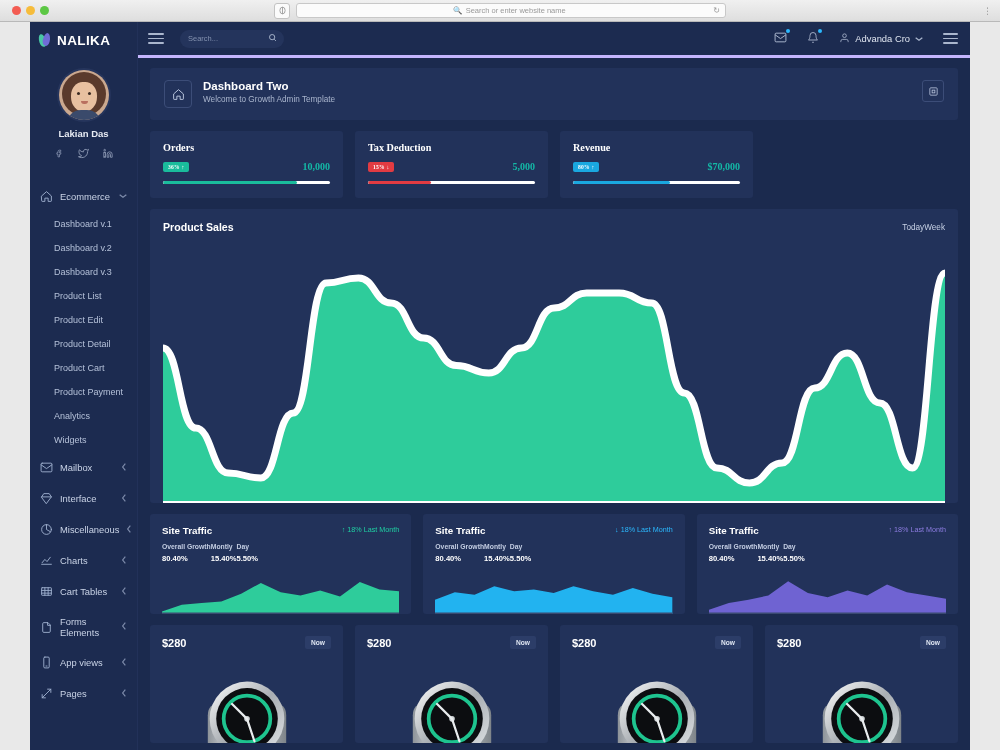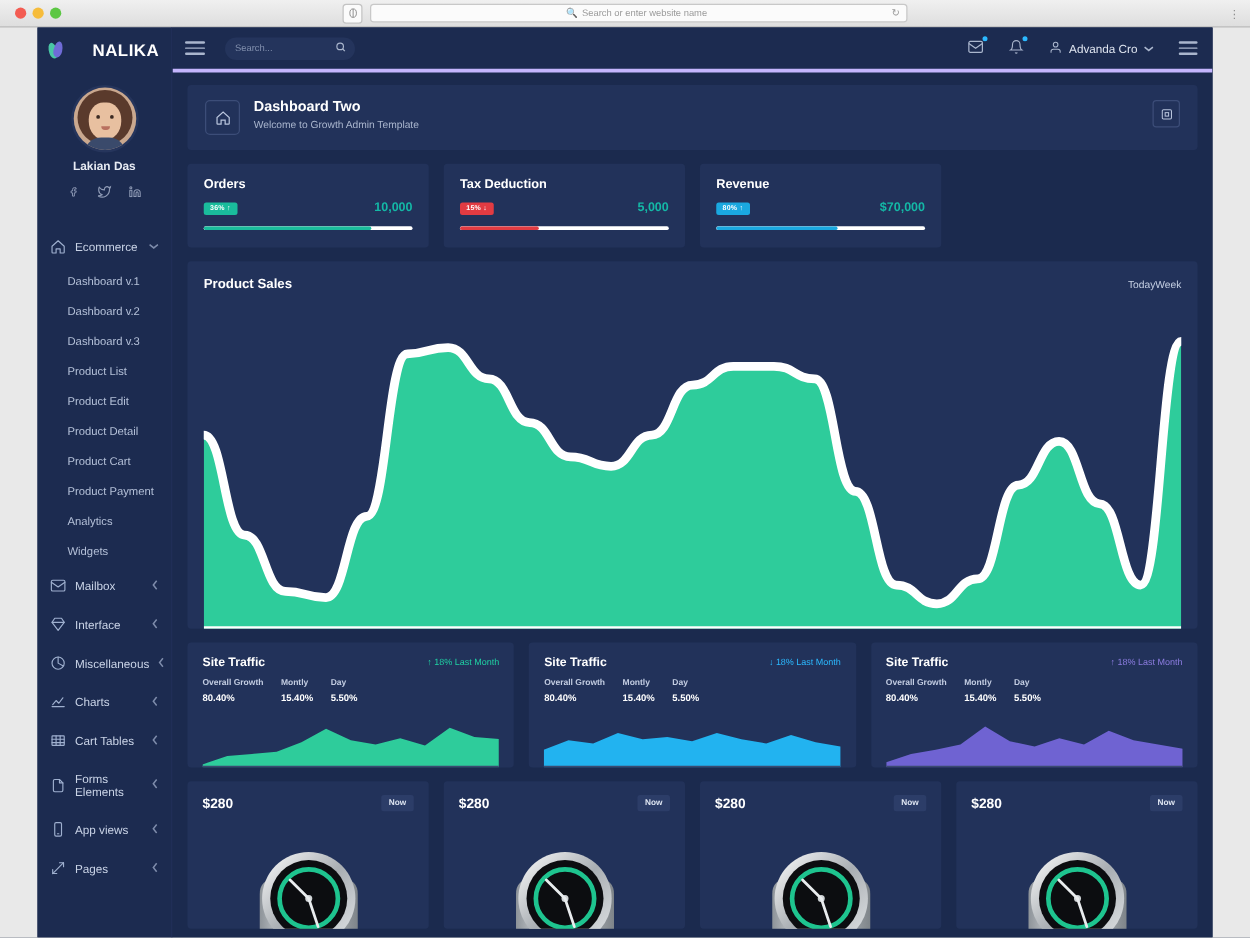--- a/index.html
+++ b/index.html
@@ -29,21 +29,21 @@
   .addr .reload { position:absolute; right:5px; font-size:8px; color:#9a9a9a; }
   .chrome-right { position:absolute; right:8px; font-size:9px; color:#8d8d8d; }
 
   
   .app { position:absolute; top:22px; left:30px; right:30px; bottom:0;
          background:#1b2a4e; display:flex; }
 
   
   .sidebar { width:108px; background:#1c2b50; flex:0 0 108px; overflow:hidden;
              border-right:1px solid #223159; }
-  .brand { height:36px; display:flex; align-items:center; gap:22px; padding-left:9px; }
+  .brand { height:36px; display:flex; align-items:center; gap:5px; padding-left:9px; }
   .brand-logo { width:13px; height:14px; position:relative; }
   .brand-logo i { position:absolute; width:7px; height:13px; border-radius:50% 50% 50% 50%/60% 60% 40% 40%;}
   .bl-a { left:0; top:1px; background:#49c6a4; transform:rotate(-18deg); }
   .bl-b { left:4px; top:0px; background:#6f6bd6; transform:rotate(12deg); }
   .brand-name { color:#fff; font-size:13.5px; font-weight:bold; letter-spacing:.4px; }
 
   .profile { padding:12px 0 8px; text-align:center; }
   .avatar { width:50px; height:50px; border-radius:50%; margin:0 auto;
             background:#caa88f; position:relative; overflow:hidden;
             box-shadow:0 0 0 2px #26355c; }
@@ -95,21 +95,21 @@
   .dh-icon { width:28px; height:28px; border:1px solid #3c4d78; border-radius:4px;
              display:flex; align-items:center; justify-content:center; color:#b9c5dd; font-size:12px;
              margin-right:11px; }
   .dh-title { color:#fff; font-size:11.5px; font-weight:bold; }
   .dh-sub { color:#a9b5cd; font-size:8.2px; margin-top:3px; }
   .dh-action { margin-left:auto; width:22px; height:22px; border:1px solid #3c4d78;
                border-radius:3px; display:flex; align-items:center; justify-content:center;
                color:#b9c5dd; font-size:10px; cursor:pointer; }
 
   .stats { display:grid; grid-template-columns:repeat(4,1fr); gap:12px; margin-bottom:11px; }
-  .stat { padding:11px 13px 14px; }
+  .stat { padding:11px 13px 14px;font-family:Liberation Serif, serif; }
   .stat-title { color:#fff; font-size:10.2px; font-weight:bold; }
   .stat-row { display:flex; align-items:center; margin-top:8px; }
   .badge { font-size:5.6px; font-weight:bold; color:#fff; padding:2px 5px; border-radius:2px;
            letter-spacing:.2px; }
   .stat-val { margin-left:auto; color:#14b8a6; font-size:10px; font-weight:bold; }
   .track { height:3.4px; background:#fff; border-radius:2px; margin-top:9px; overflow:hidden; }
   .fill { height:100%; border-radius:2px; }
 
   .chartcard { padding:12px 13px 0; margin-bottom:11px; }
   .cc-head { display:flex; align-items:center; }
@@ -117,21 +117,21 @@
   .cc-tabs { margin-left:auto; display:flex; }
   .cc-tabs span { color:#c6d0e4; font-size:8.2px; cursor:pointer; }
   .bigchart { height:262px; margin-top:8px; position:relative; }
   .bigchart svg { display:block; width:100%; height:100%; }
 
   .traffic { display:grid; grid-template-columns:repeat(3,1fr); gap:12px; margin-bottom:11px; }
   .tcard { padding:11px 12px 0; overflow:hidden; }
   .t-head { display:flex; align-items:flex-start; }
   .t-title { color:#fff; font-size:9.8px; font-weight:bold; }
   .t-delta { margin-left:auto; font-size:7.2px; }
-  .t-stats { display:flex; gap:14px; margin-top:7px; }
+  .t-stats { display:flex; margin-top:7px; }
   .t-col { }
   .t-lbl { color:#c3cde2; font-size:6.8px; font-weight:bold; }
   .t-num { color:#fff; font-size:7.6px; font-weight:bold; margin-top:4px; }
   .spark { height:42px; margin-top:9px; }
   .spark svg { display:block; width:100%; height:100%; }
 
   .products { display:grid; grid-template-columns:repeat(4,1fr); gap:12px; }
   .pcard { padding:11px 12px 0; height:118px; position:relative; overflow:hidden; }
   .p-head { display:flex; align-items:center; }
   .p-price { color:#fff; font-size:11px; font-weight:bold; }

